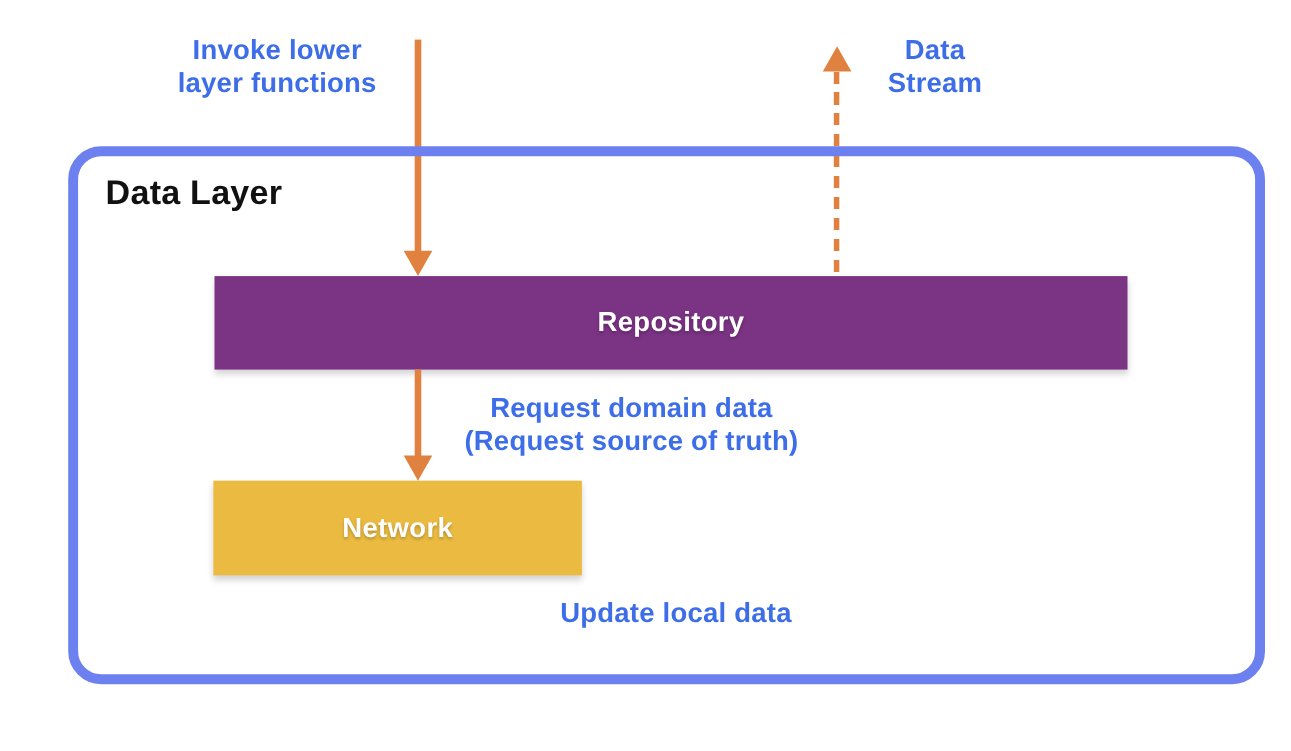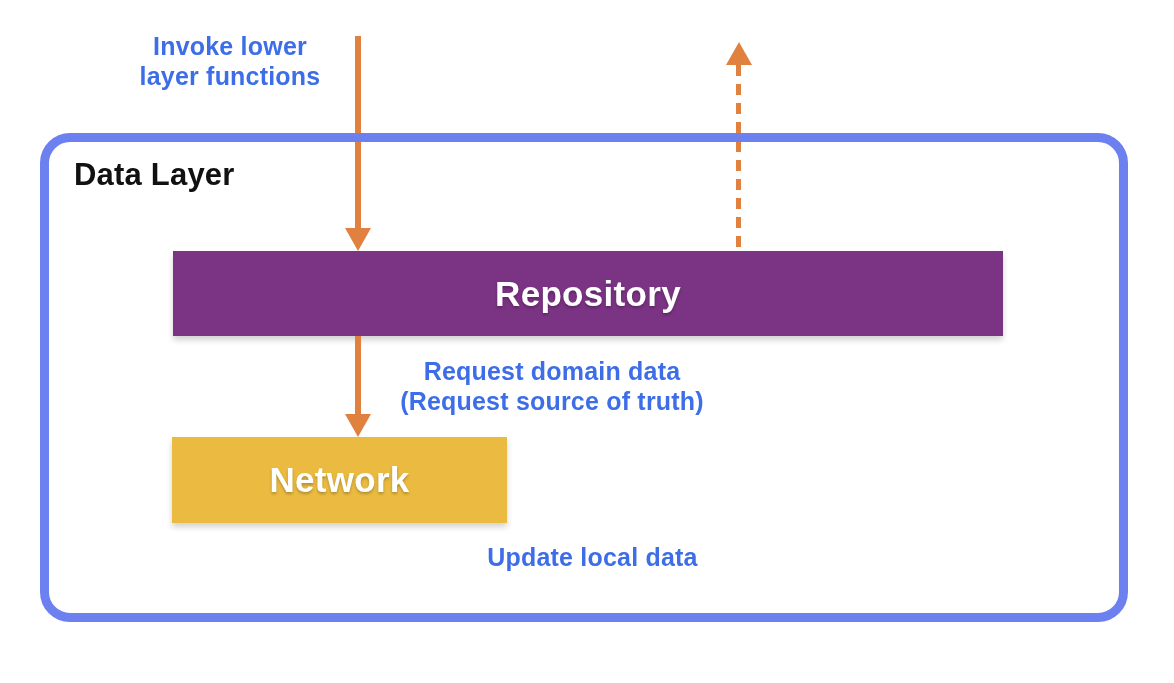--- a/index.html
+++ b/index.html
@@ -7,20 +7,21 @@
     padding: 0;
     background: #ffffff;
     font-family: "Liberation Sans", "DejaVu Sans", sans-serif;
   }
   .canvas {
     position: relative;
     width: 1130px;
     height: 683px;
     background: var(--background, #ffffff);
     overflow: hidden;
+    margin-left: 22px;
   }
 
   
   .frame {
     position: absolute;
     left: 40px;
     top: 133px;
     width: 1088px;
     height: 489px;
     border: 9px solid var(--frame_blue, #6D80EF);
@@ -42,21 +43,21 @@
     text-align: right;
   }
 
   
   .node {
     position: absolute;
     display: flex;
     align-items: center;
     justify-content: center;
     color: var(--node_text, #ffffff);
-    font-size: 35px;
+    font-size: 25px;
     font-weight: 700;
     letter-spacing: 0.3px;
     text-shadow: 0 2px 3px rgba(0,0,0,0.25);
     box-shadow: 0 4px 6px rgba(0,0,0,0.18);
     z-index: 2;
   }
   .node-repository {
     left: 173px;
     top: 251px;
     width: 830px;
@@ -125,20 +126,22 @@
   .line-stream  { left: 736px; top: 65px;  height: 186px; }
 </style>
 </head>
 <body>
 
 <div class="canvas">
 
   <div class="annotation annotation-invoke">Invoke lower
 layer functions</div>
 
+  <div class="annotation annotation-stream">Data
+Stream</div>
 
   <div class="arrow-line-solid line-invoke"></div>
   <div class="arrow-head arrow-head-down head-invoke"></div>
 
   <div class="arrow-head arrow-head-up head-stream"></div>
   <div class="arrow-line-dashed line-stream"></div>
 
   <div class="frame"></div>
   <div class="frame-title">Data Layer</div>
 

